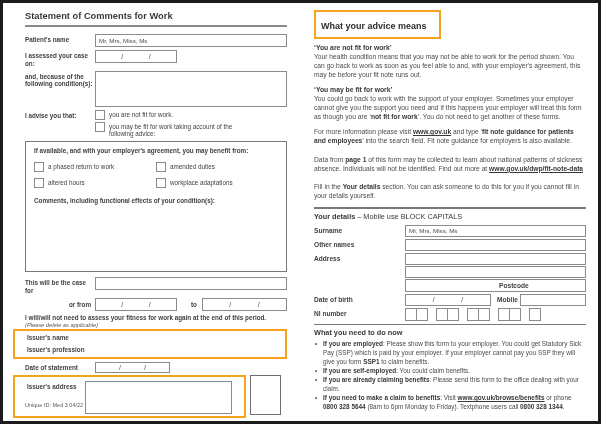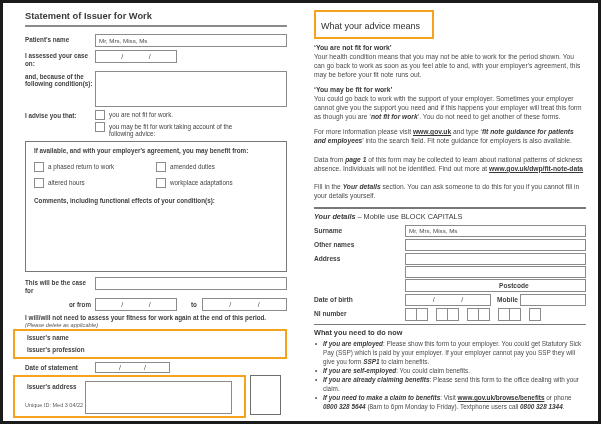--- a/index.html
+++ b/index.html
@@ -42,26 +42,26 @@
   .dos-row{display:flex;margin:3px 0 2px;}
   .addr-row{display:flex;position:relative;z-index:2;}
   .ob2{margin-left:-12px;padding:4px 3px 3px 12px;display:flex;width:233px;height:43px;}
   .ob2 .oblabel{width:58px;flex:none;font-size:6.3px;font-weight:bold;padding-top:2px;}
   .issuer-addr-box{width:147px;height:33px;border:1px solid #8a8b8e;background:#fff;}
   .stamp-box{width:31px;height:40px;border:1.5px solid #6d6e70;margin-left:4px;background:#fff;}
   .unique-id{position:absolute;left:22px;top:399px;font-size:5.5px;color:#5a5b5e;z-index:1;}
   
   .col-right{width:296px;flex:none;padding:6px 12px 0 12px;}
   .advice-head-box{display:inline-block;border:2.5px solid #f5a21c;padding:3px 12px 4px 5px;margin:1px 0 5px;}
-  .advice-head{font-size:9px;font-weight:normal;color:#2f2f31;}
+  .advice-head{font-size:9px;font-weight:bold;color:#2f2f31;}
   .rsec-head{font-size:6.8px;font-weight:bold;margin-top:4px;color:#38383a;}
   .rpara{font-size:6.7px;line-height:9.2px;margin-top:1px;color:#4a4a4c;}
   .gap6{margin-top:6px;}
   .gap9{margin-top:9px;}
-  .run-b{font-weight:bold;color:#38383a;font-style:italic;}
+  .run-b{font-weight:bold;color:#38383a;}
   .run-bu{font-weight:bold;text-decoration:underline;color:#38383a;}
   .sect-rule{height:1.5px;background:#77787b;margin-top:7px;}
   .details-head{font-size:7.3px;margin:3px 0 4px;color:#38383a;}
   .drow{display:flex;margin-bottom:2px;align-items:flex-start;}
   .dlabel{width:91px;flex:none;font-size:6.6px;font-weight:bold;padding-top:2px;}
   .dinput{flex:1;border:1px solid #8a8b8e;height:12px;display:flex;align-items:center;padding-left:3px;background:#fff;}
   .dval{font-size:6.2px;color:#4a4a4c;}
   .addr-stack{flex:1;display:flex;flex-direction:column;}
   .addr-line{border:1px solid #8a8b8e;height:12px;margin-bottom:1px;background:#fff;}
   .addr-line:last-child{margin-bottom:0;}
@@ -78,21 +78,21 @@
   .bullet{display:flex;font-size:6.4px;line-height:9px;color:#4a4a4c;}
   .bmark{width:9px;flex:none;padding-left:1px;}
   .bbody{flex:1;}
 </style>
 </head>
 <body>
 
 <div class="page">
 
   <div class="col-left">
-    <div class="ltitle">Statement of Issuer for Work</div>
+    <div class="ltitle">Statement of Comments for Work</div>
     <div class="title-rule"></div>
 
     <div class="frow">
       <div class="flabel">Patient's name</div>
       <div class="finput">
         <span class="fval">Mr, Mrs, Miss, Ms</span>
       </div>
     </div>
 
     <div class="frow">

